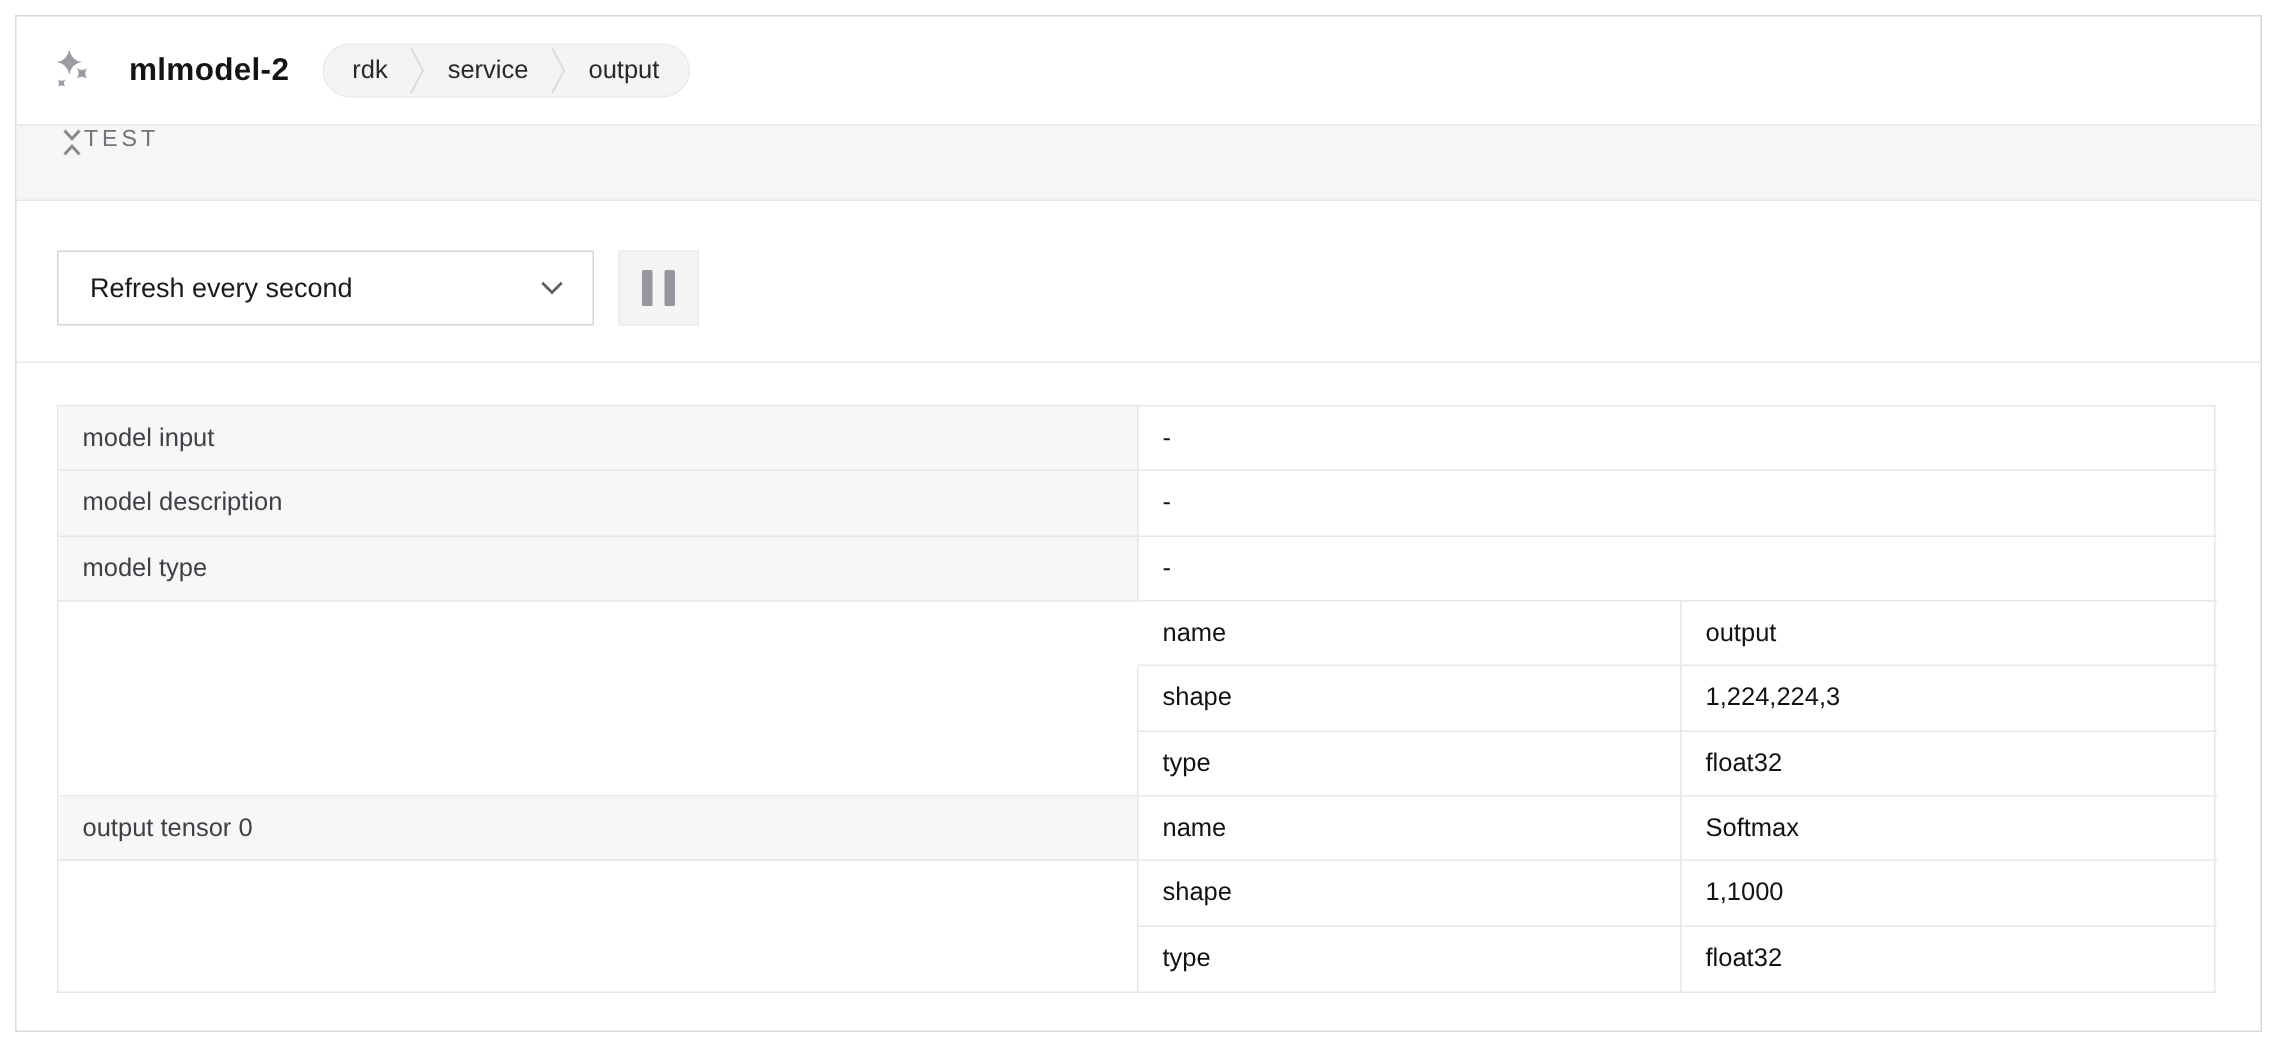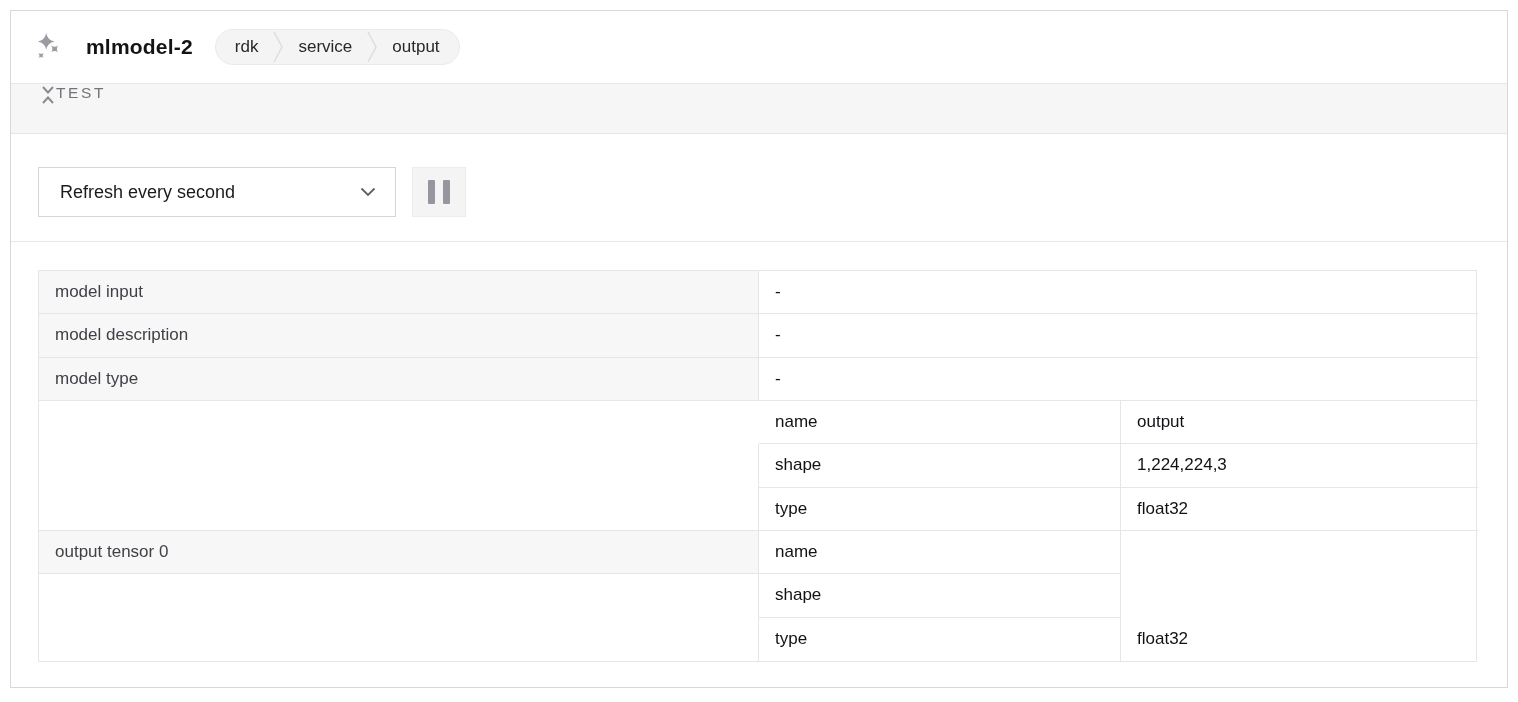--- a/index.html
+++ b/index.html
@@ -123,20 +123,22 @@
     <div class="cell val bb r4 c3">output</div>
 
     <div class="cell bb br sp56"></div>
     <div class="cell key bb br r5 c2">shape</div>
     <div class="cell val bb r5 c3">1,224,224,3</div>
     <div class="cell key bb br r6 c2">type</div>
     <div class="cell val bb r6 c3">float32</div>
 
     <div class="cell lbl bb br r7 c1">output tensor 0</div>
     <div class="cell key bb br r7 c2">name</div>
+    <div class="cell val bb r7 c3">Softmax</div>
 
     <div class="cell br sp89"></div>
     <div class="cell key bb br r8 c2">shape</div>
+    <div class="cell val bb r8 c3">1,1000</div>
     <div class="cell key br r9 c2">type</div>
     <div class="cell val r9 c3">float32</div>
   </div>
 
 </div>
 
 </body></html>

